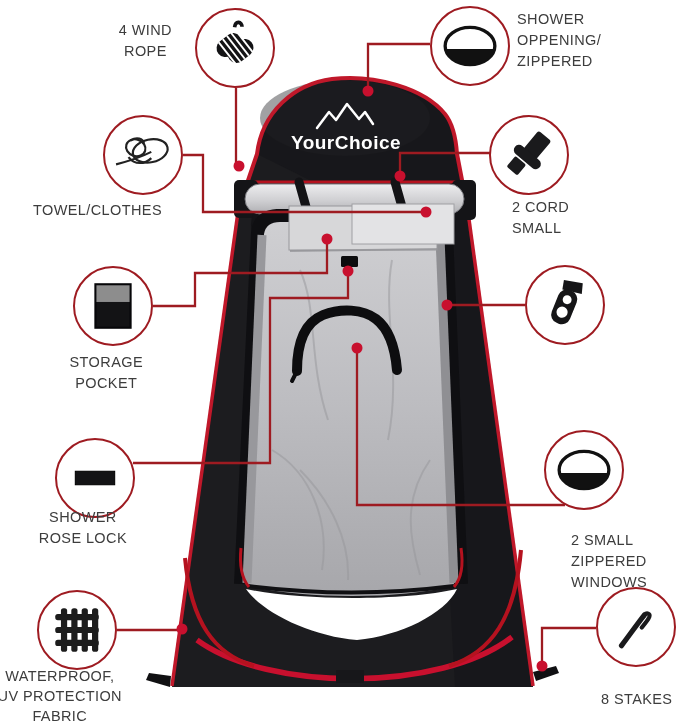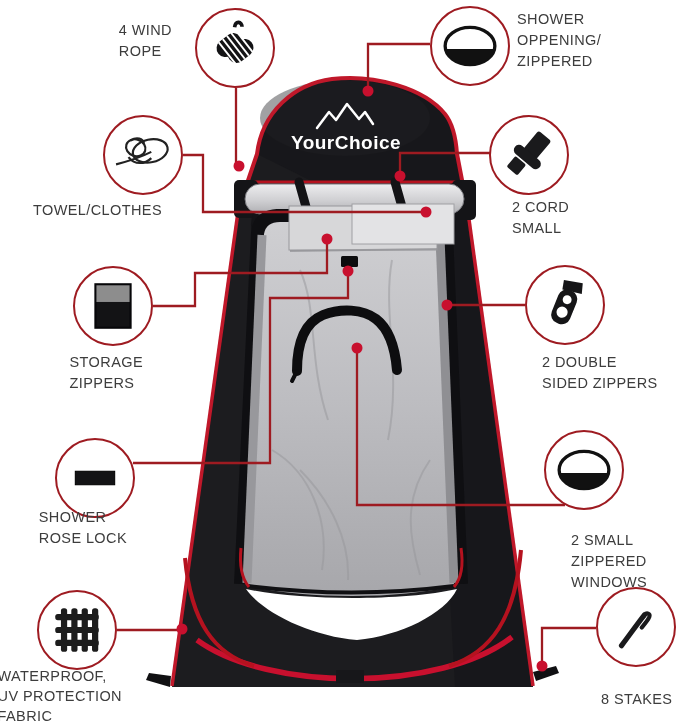--- a/index.html
+++ b/index.html
@@ -20,21 +20,21 @@
   .c-storage{left:73px;top:266px}
   .c-zippers{left:525px;top:265px}
   .c-rose{left:55px;top:438px}
   .c-windows{left:544px;top:430px}
   .c-waterproof{left:37px;top:590px}
   .c-stakes{left:596px;top:587px}
   .callout-label{
     position:absolute;color:#3d3d3d;font-size:14.5px;line-height:21px;
     letter-spacing:.4px;white-space:nowrap;
   }
-  .ta-r{text-align:left}
+  .ta-r{text-align:center}
   .l-wind{right:507px;top:20px}
   .l-skylight{left:517px;top:9px}
   .l-hanger{right:517px;top:200px}
   .l-cord{left:512px;top:197px}
   .l-storage{right:536px;top:352px}
   .l-zippers{left:542px;top:352px}
   .l-rose{right:552px;top:507px}
   .l-windows{left:571px;top:530px}
   .l-waterproof{right:557px;top:666px;line-height:20px}
   .l-stakes{left:601px;top:689px}
@@ -254,27 +254,23 @@
     <div>TOWEL/CLOTHES</div>
   </div>
 
   <div class="callout-label l-cord">
     <div>2 CORD</div>
     <div>SMALL</div>
   </div>
 
   <div class="callout-label ta-r l-storage">
     <div>STORAGE</div>
-    <div>ZIPPERS</div>
-  </div>
-
-  <div class="callout-label l-zippers">
-    <div>2 DOUBLE</div>
-    <div>SIDED ZIPPERS</div>
-  </div>
+    <div>POCKET</div>
+  </div>
+
 
   <div class="callout-label ta-r l-rose">
     <div>SHOWER</div>
     <div>ROSE LOCK</div>
   </div>
 
   <div class="callout-label l-windows">
     <div>2 SMALL</div>
     <div>ZIPPERED</div>
     <div>WINDOWS</div>

